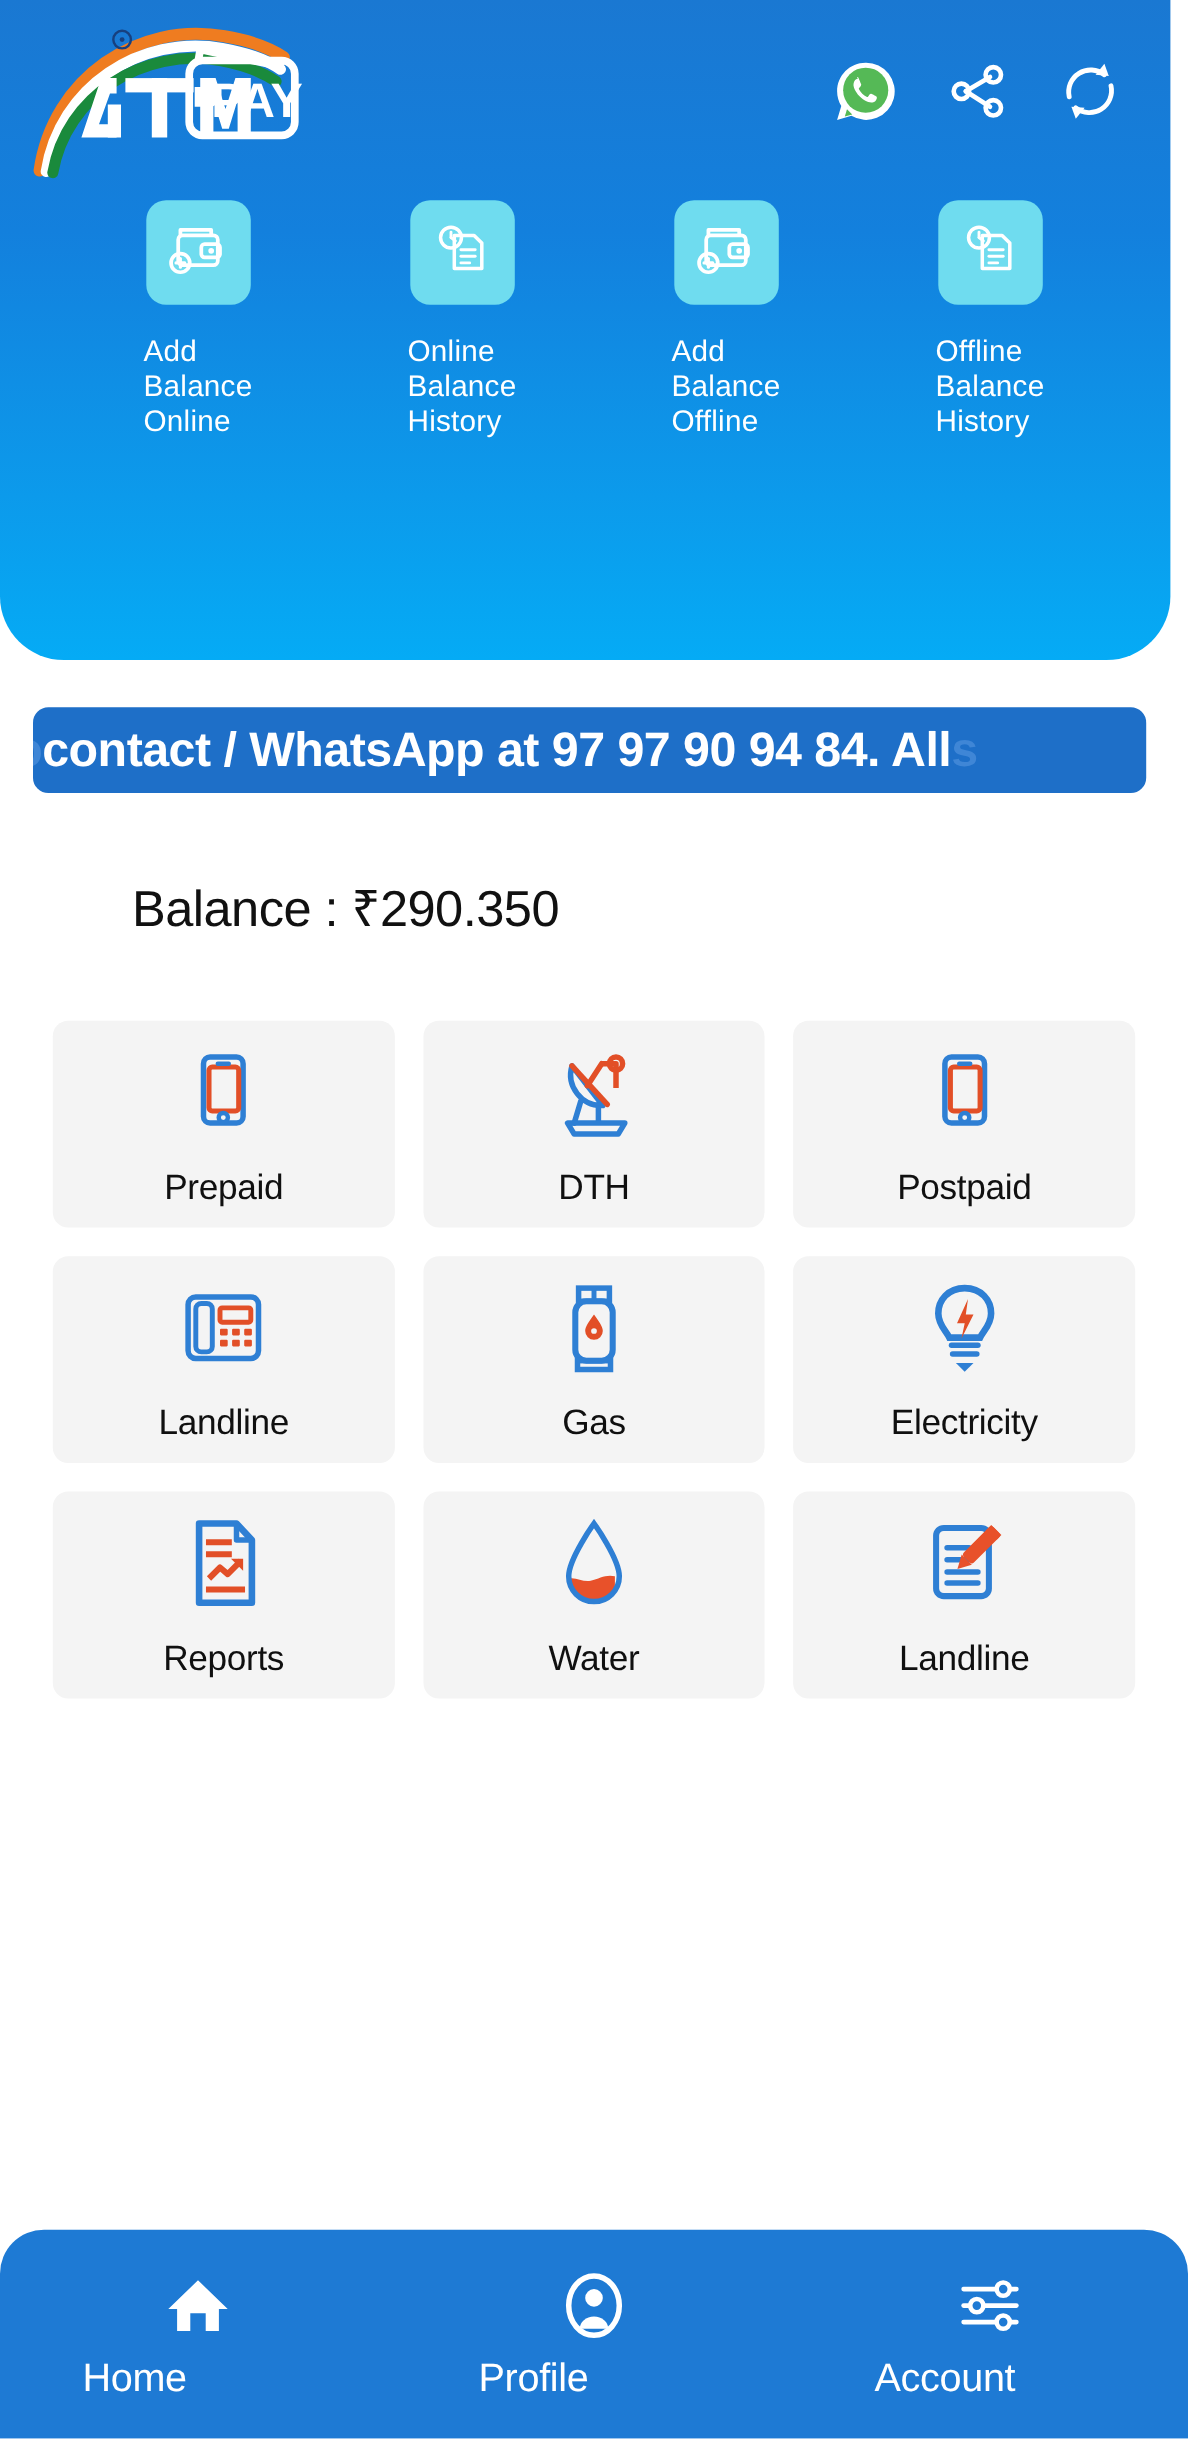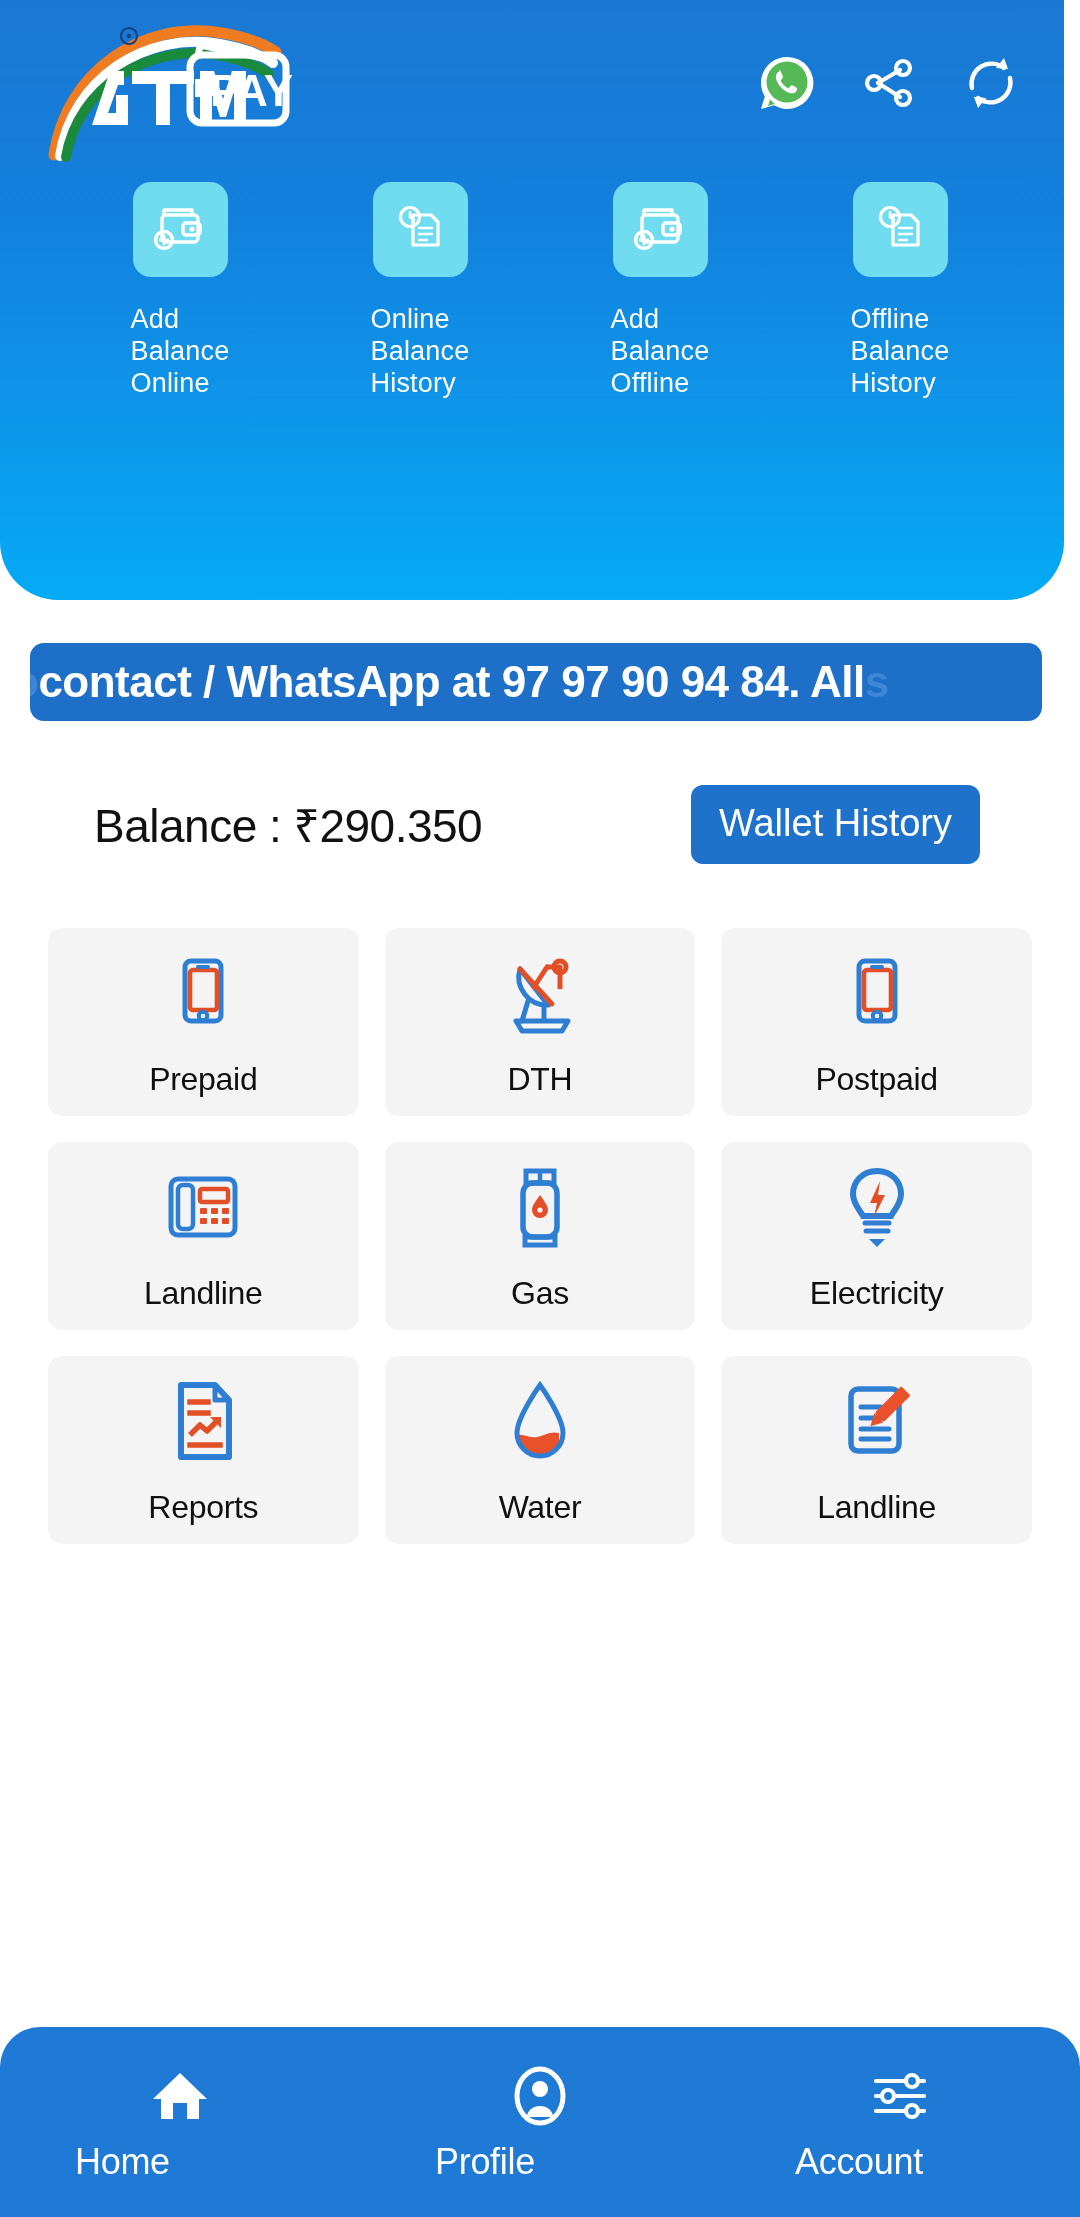--- a/index.html
+++ b/index.html
@@ -22,21 +22,20 @@
 
   
   .header {
     position: absolute;
     top: 0; left: 0;
     width: 1064px;
     height: 600px;
     background: linear-gradient(180deg, #1a78d2 0%, #1380dd 35%, #0c9aeb 75%, #05abf5 100%);
     border-bottom-left-radius: 58px;
     border-bottom-right-radius: 58px;
-    padding-left: 18px;
   }
 
   .header-top {
     position: relative;
     height: 175px;
     display: flex;
     align-items: center;
     justify-content: space-between;
     padding: 0 42px 0 22px;
   }
@@ -89,23 +88,23 @@
     font-size: 44px;
     font-weight: bold;
     letter-spacing: -0.5px;
     margin-left: -18px;
   }
   .marquee-text .dim { color: #3f86d6; }
 
   
   .balance-row {
     position: absolute;
-    top: 760px; left: 26px;
+    top: 760px; left: 52px;
     width: 996px; height: 128px;
-    display: flex; align-items: center; justify-content: space-between;
+    display: flex; align-items: center; justify-content: flex-start;
     padding: 0 42px 0 68px;
   }
   .balance-text {
     color: #111111;
     font-size: 46px;
     letter-spacing: -0.5px;
   }
   .wallet-history-btn {
     background: #1e72cc;
     color: #ffffff;
@@ -349,21 +348,20 @@
   </div>
 
   <div class="marquee">
     <div class="marquee-text">
       <span class="dim">o</span><span>contact / WhatsApp at 97 97 90 94 84. All</span><span class="dim">s</span>
     </div>
   </div>
 
   <div class="balance-row">
     <div class="balance-text">Balance : ₹290.350</div>
-    <button class="wallet-history-btn">Wallet History</button>
   </div>
 
   <div class="grid">
 
     <div class="svc">
       <div class="svc-icon">
         <svg width="78" height="92" viewBox="0 0 78 92">
           <rect x="21" y="14" width="36" height="60" rx="6" fill="none" stroke="#2e7fd4" stroke-width="5"></rect>
           <rect x="26" y="23" width="27" height="40" rx="3" fill="none" stroke="#e24f27" stroke-width="4.6"></rect>
           <rect x="32" y="18" width="14" height="4" rx="2" fill="#2e7fd4"></rect>

